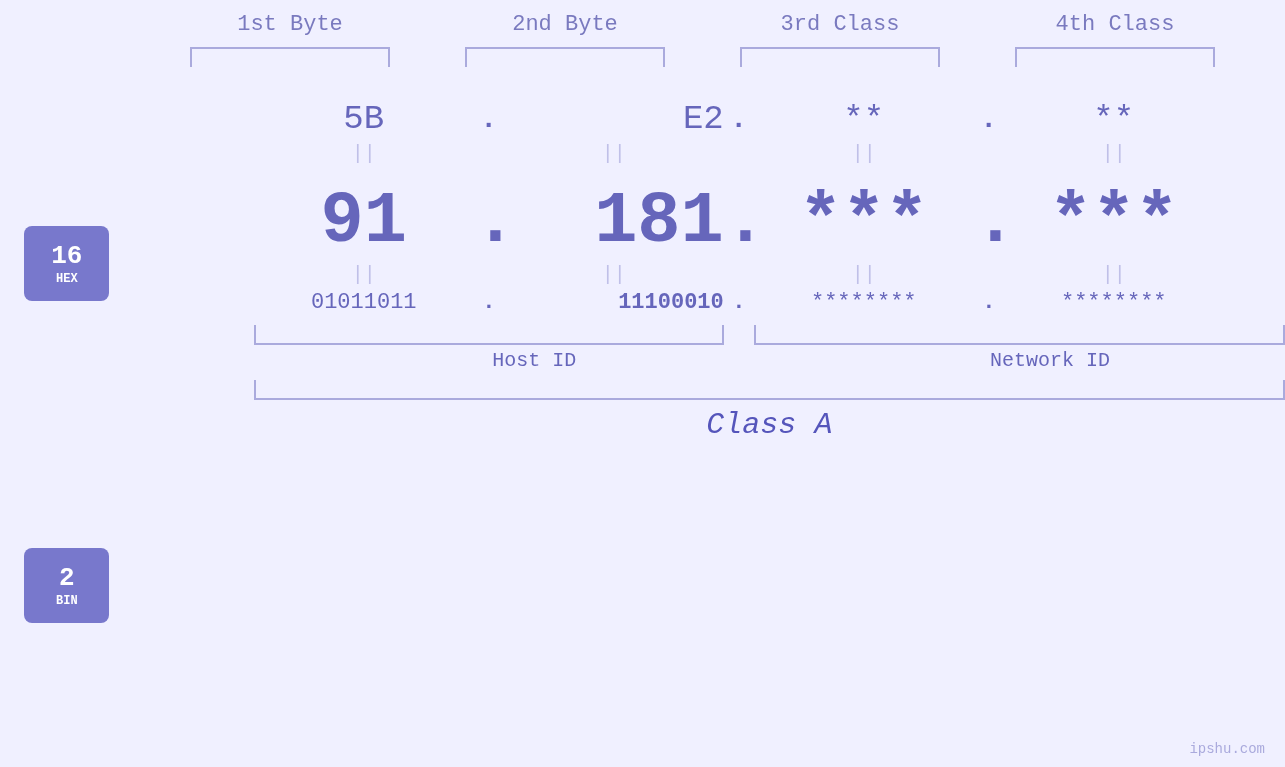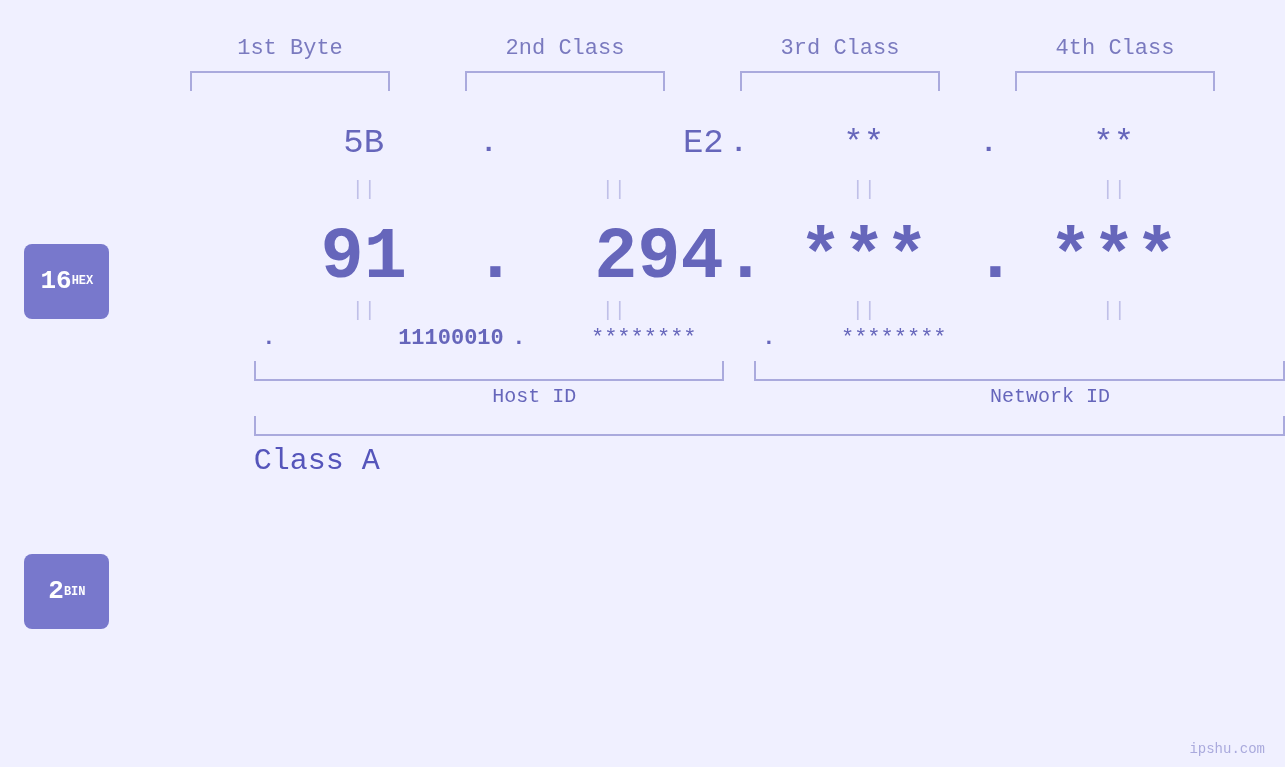--- a/index.html
+++ b/index.html
@@ -13,21 +13,21 @@
       position: relative;
     }
 
     .container {
       width: 1285px;
       height: 767px;
       position: relative;
       display: flex;
       flex-direction: column;
       align-items: center;
-      padding-top: 36px;
+      padding-top: 12px;
     }
 
     
     .byte-headers {
       display: flex;
       width: 1100px;
       margin-left: 120px;
       justify-content: space-around;
       margin-bottom: 10px;
     }
@@ -67,21 +67,21 @@
       padding: 20px 20px;
     }
 
     .badge {
       background: #7878cc;
       color: white;
       border-radius: 8px;
       width: 85px;
       height: 75px;
       display: flex;
-      flex-direction: row;
+      flex-direction: column;
       align-items: center;
       justify-content: center;
       font-family: 'Courier New', Courier, monospace;
     }
 
     .badge-number {
       font-size: 26px;
       font-weight: bold;
       line-height: 1.2;
     }
@@ -160,21 +160,21 @@
     .eq6 { width: 30px; }
     .eq7 { width: 220px; }
   </style>
 </head>
 <body>
 
 <div class="container">
 
   <div class="byte-headers">
     <div class="byte-header">1st Byte</div>
-    <div class="byte-header">2nd Class</div>
+    <div class="byte-header">2nd Byte</div>
     <div class="byte-header">3rd Class</div>
     <div class="byte-header">4th Class</div>
   </div>
 
   <div class="bracket-row">
     <div class="bracket"></div>
     <div class="bracket"></div>
     <div class="bracket"></div>
     <div class="bracket"></div>
   </div>
@@ -187,21 +187,21 @@
         <span class="badge-label">HEX</span>
       </div>
       <div class="badge">
         <span class="badge-number">2</span>
         <span class="badge-label">BIN</span>
       </div>
     </div>
 
     <div class="rows-wrapper">
 
-      <div class="value-row hex-row" style="margin-top:18px; margin-bottom:16px;">
+      <div class="value-row hex-row" style="margin-top:18px; margin-bottom:4px;">
         <div class="v-cell v1">5B</div>
         <div class="v-cell v2">.</div>
         <div class="v-cell v3">E2</div>
         <div class="v-cell v4">.</div>
         <div class="v-cell v5">**</div>
         <div class="v-cell v6">.</div>
         <div class="v-cell v7">**</div>
       </div>
 
       <div class="eq-row">
@@ -210,38 +210,39 @@
         <div class="eq-cell eq3">||</div>
         <div class="eq-cell eq4"></div>
         <div class="eq-cell eq5">||</div>
         <div class="eq-cell eq6"></div>
         <div class="eq-cell eq7">||</div>
       </div>
 
       <div class="value-row dec-row" style="margin-top:0px; margin-bottom:0px; align-items:flex-end;">
         <div class="v-cell v1" style="font-size:72px; font-weight:bold;">91</div>
         <div class="v-cell v2" style="font-size:72px; font-weight:bold;">.</div>
-        <div class="v-cell v3" style="font-size:72px; font-weight:bold;">294</div>
+        <div class="v-cell v3" style="font-size:72px; font-weight:bold;">181</div>
         <div class="v-cell v4" style="font-size:72px; font-weight:bold;">.</div>
         <div class="v-cell v5" style="font-size:72px; font-weight:bold;">***</div>
         <div class="v-cell v6" style="font-size:72px; font-weight:bold;">.</div>
         <div class="v-cell v7" style="font-size:72px; font-weight:bold;">***</div>
       </div>
 
       <div class="eq-row">
         <div class="eq-cell eq1">||</div>
         <div class="eq-cell eq2"></div>
         <div class="eq-cell eq3">||</div>
         <div class="eq-cell eq4"></div>
         <div class="eq-cell eq5">||</div>
         <div class="eq-cell eq6"></div>
         <div class="eq-cell eq7">||</div>
       </div>
 
       <div class="value-row bin-row" style="margin-top:4px; margin-bottom:6px;">
+        <div class="v-cell v1" style="font-size:22px;">01011011</div>
         <div class="v-cell v2" style="font-size:22px;">.</div>
         <div class="v-cell v3" style="font-size:22px;font-weight:bold;">11100010</div>
         <div class="v-cell v4" style="font-size:22px;">.</div>
         <div class="v-cell v5" style="font-size:22px;">********</div>
         <div class="v-cell v6" style="font-size:22px;">.</div>
         <div class="v-cell v7" style="font-size:22px;">********</div>
       </div>
 
       <div style="display:flex; width:100%; margin-top:4px;">
 
@@ -256,20 +257,20 @@
         <div style="flex:1; height:20px; border-bottom:2px solid #aaaadd; border-right:2px solid #aaaadd;"></div>
       </div>
 
       <div style="display:flex; width:100%; margin-top:4px; margin-bottom:8px;">
         <div style="flex:1; text-align:center; color:#6666bb; font-size:20px; font-family:'Courier New',Courier,monospace;">Host ID</div>
         <div style="width:470px; text-align:center; color:#6666bb; font-size:20px; font-family:'Courier New',Courier,monospace;">Network ID</div>
       </div>
 
       <div style="width:100%; height:20px; border-bottom:2px solid #aaaadd; border-left:2px solid #aaaadd; border-right:2px solid #aaaadd; margin-bottom:8px;"></div>
 
-      <div style="color:#5555bb; font-size:30px; font-family:'Courier New',Courier,monospace; width:100%;">Class A</div>
+      <div style="text-align:center; color:#5555bb; font-size:30px; font-family:'Courier New',Courier,monospace; width:100%;font-style:italic;">Class A</div>
 
     </div>
   </div>
 
   <div class="watermark">ipshu.com</div>
 
 </div>
 
 </body></html>

